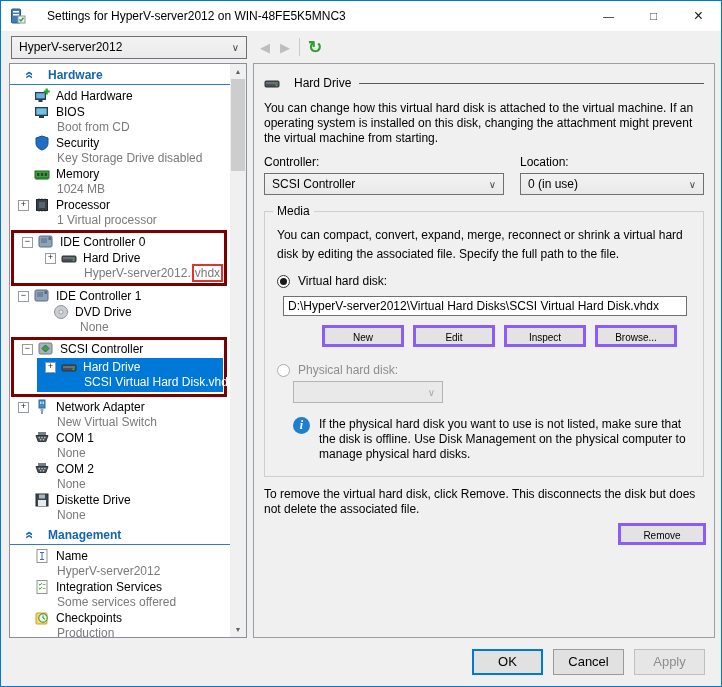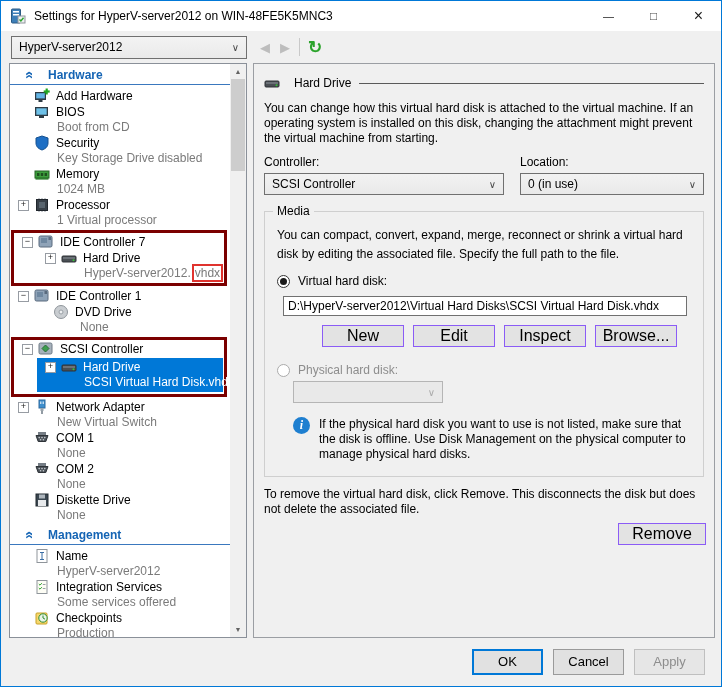--- a/index.html
+++ b/index.html
@@ -1,20 +1,20 @@
 <!DOCTYPE html>
 <html><head>
 <meta charset="utf-8">
 <style>
   html,body{margin:0;padding:0;background:#fff;}
   body{width:722px;height:687px;overflow:hidden;font-family:"Liberation Sans",sans-serif;}
   *{box-sizing:border-box;}
   .window{position:relative;width:722px;height:687px;border:1px solid #0078D7;background:#F0F0F0;font-size:12px;color:#000;}
   
-  .titlebar{height:30px;background:#fff;display:flex;align-items:center;padding-left:9px;}
+  .titlebar{height:30px;background:#fff;display:flex;align-items:center;padding-left:9px;gap:13px;}
   .app-icon{margin-right:8px;display:flex;}
   .title{flex:1;font-size:12px;color:#000;white-space:nowrap;}
   .wc{display:flex;height:100%;}
   .wbtn{width:45px;display:flex;align-items:center;justify-content:center;color:#1a1a1a;cursor:default;}
   .wbtn.min{font-size:11px;}
   .wbtn.max{font-size:12px;color:#4a4a4a;}
   .wbtn.close{font-size:16px;}
   
   .toolbar{display:flex;align-items:center;height:32px;padding-left:10px;}
   .vm-select{width:236px;height:23px;border:1px solid #707070;background:linear-gradient(#F3F3F3,#EAEAEA);display:flex;align-items:center;justify-content:space-between;padding:0 7px;}
@@ -62,21 +62,21 @@
   .groupbox{border:1px solid #CFCFCF;position:relative;margin:16px 2px 0 2px;padding:12px 10px 10px 10px;}
   .legend{position:absolute;top:-8px;left:8px;background:#F0F0F0;padding:0 4px;}
   .gintro{line-height:19px;margin:2px 0 10px 2px;width:418px;}
   .radio-row{display:flex;align-items:center;gap:8px;margin:2px 0 8px 2px;}
   .radio{width:13px;height:13px;border:1px solid #333;border-radius:50%;background:#fff;position:relative;flex:none;}
   .radio.checked::after{content:"";position:absolute;inset:2px;background:#1a1a1a;border-radius:50%;}
   .radio.disabled{border-color:#ABABAB;}
   .dim{color:#8D8D8D;}
   .path-input{display:block;margin-left:8px;width:404px;height:20px;border:1px solid #707070;background:#fff;font:12px "Liberation Sans",sans-serif;padding:1px 4px;color:#000;}
   .btnrow{display:flex;gap:9px;margin:9px 4px 6px auto;justify-content:flex-end;padding-right:12px;}
-  .btn{width:82px;height:22px;background:#E3E3E3;border:1px solid #8b5cf6;text-align:center;line-height:20px;font-size:16px;}
+  .btn{width:82px;height:22px;background:#E3E3E3;border:3px solid #8b5cf6;text-align:center;line-height:20px;font-size:10px;}
   .physical{margin-top:16px;margin-bottom:4px;}
   .combo.disabled{width:150px;margin-left:18px;background:#E9E9E9;border-color:#B5B5B5;}
   .combo.disabled .chev{color:#ABABAB;}
   .info-row{display:flex;gap:9px;margin:14px 0 4px 18px;}
   .info-icon{width:17px;height:17px;border-radius:50%;background:#1E7FD0;color:#fff;font:bold 12px/17px "Liberation Serif",serif;text-align:center;flex:none;font-style:italic;}
   .info-text{line-height:15px;width:386px;}
   .remove-p{margin:10px 2px 6px 2px;line-height:15px;width:446px;}
   .remove-row{display:flex;justify-content:flex-end;margin-top:4px;}
   .btn.remove{width:88px;}
   
@@ -202,21 +202,21 @@
       <div class="annot">
         <div class="titem l1">
           <span class="exp">−</span>
           <span class="ticon">
             <svg width="16" height="16" viewBox="0 0 16 16">
               <rect x="1" y="2" width="13" height="11" rx="1.5" fill="#8FA3B8" stroke="#5A6B7E"></rect>
               <rect x="3" y="4" width="6" height="5" fill="#6E87A0"></rect>
               <rect x="10.5" y="3" width="2.5" height="3" fill="#5A6B7E"></rect>
             </svg>
           </span>
-          <span>IDE Controller 7</span>
+          <span>IDE Controller 0</span>
         </div>
         <div class="titem l2">
           <span class="exp">+</span>
           <span class="ticon">
             <svg width="16" height="16" viewBox="0 0 16 16">
               <rect x="1" y="6" width="14" height="6" rx="1" fill="#4A4F54" stroke="#2E3236"></rect>
               <rect x="2" y="7" width="12" height="2" fill="#6B7177"></rect>
               <circle cx="12.5" cy="10.2" r="1" fill="#35C435"></circle>
             </svg>
           </span>

